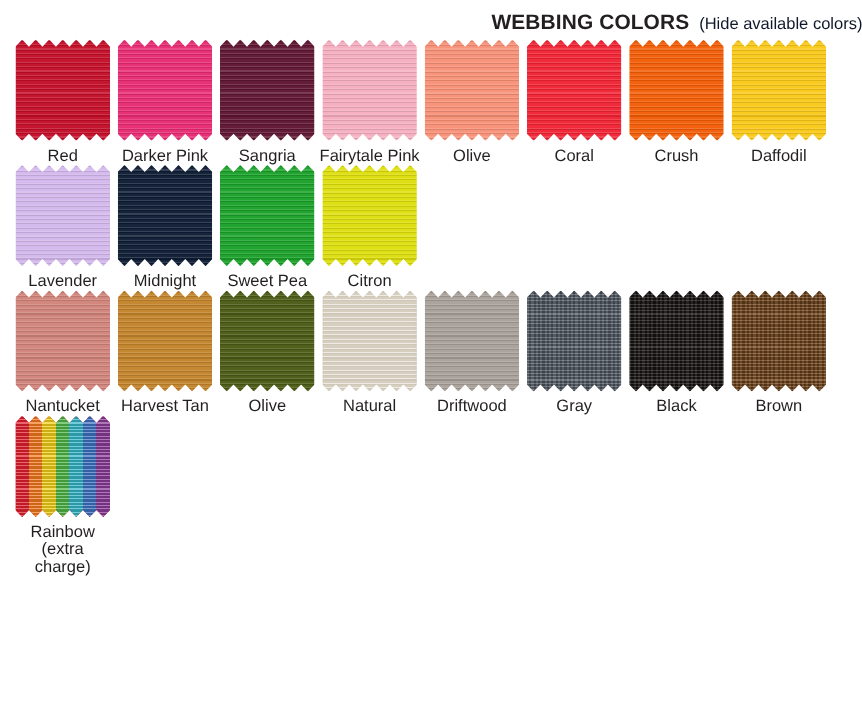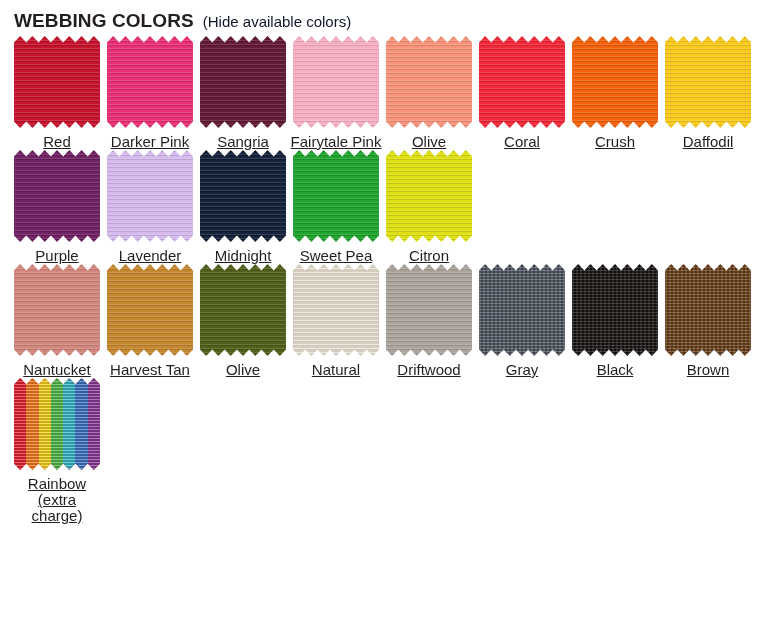--- a/index.html
+++ b/index.html
@@ -10,23 +10,24 @@
     font-family:"Liberation Sans","DejaVu Sans",sans-serif;
     color:#231f20;
     overflow:hidden;
   }
   .page{position:relative;width:784px;height:640px;}
 
   
   .header{
     display:flex;
     align-items:baseline;
-    padding:10px 12px 0 14px;
+    padding:10px 0 0 14px;
     height:30px;
     box-sizing:border-box;
+    justify-content:flex-end;
   }
   .header-title{
     font-size:19px;
     font-weight:bold;
     letter-spacing:.1px;
     color:#231f20;
     white-space:nowrap;
   }
   .header-toggle{
     font-size:15px;
@@ -44,21 +45,20 @@
   .row{
     display:flex;
     align-items:flex-start;
   }
   .cell{
     width:86px;
     margin-right:7px;
     display:flex;
     flex-direction:column;
     align-items:center;
-    text-decoration:underline;
   }
   .cell:last-child{margin-right:0;}
 
   
   .swatch-wrap{
     width:86px;
     height:92px;
     position:relative;
   }
   
@@ -209,26 +209,20 @@
         <div class="cell">
           <div class="swatch-wrap">
             <div class="swatch" style="background-color: rgb(249, 200, 22);"></div>
           </div>
           <div class="label">Daffodil</div>
         </div>
       </div>
       <div class="row">
         <div class="cell">
           <div class="swatch-wrap">
-            <div class="swatch" style="background-color: rgb(107, 27, 94);"></div>
-          </div>
-          <div class="label">Purple</div>
-        </div>
-        <div class="cell">
-          <div class="swatch-wrap">
             <div class="swatch" style="background-color: rgb(211, 184, 236);"></div>
           </div>
           <div class="label">Lavender</div>
         </div>
         <div class="cell">
           <div class="swatch-wrap">
             <div class="swatch" style="background-color: rgb(13, 27, 51);"></div>
           </div>
           <div class="label">Midnight</div>
         </div>

